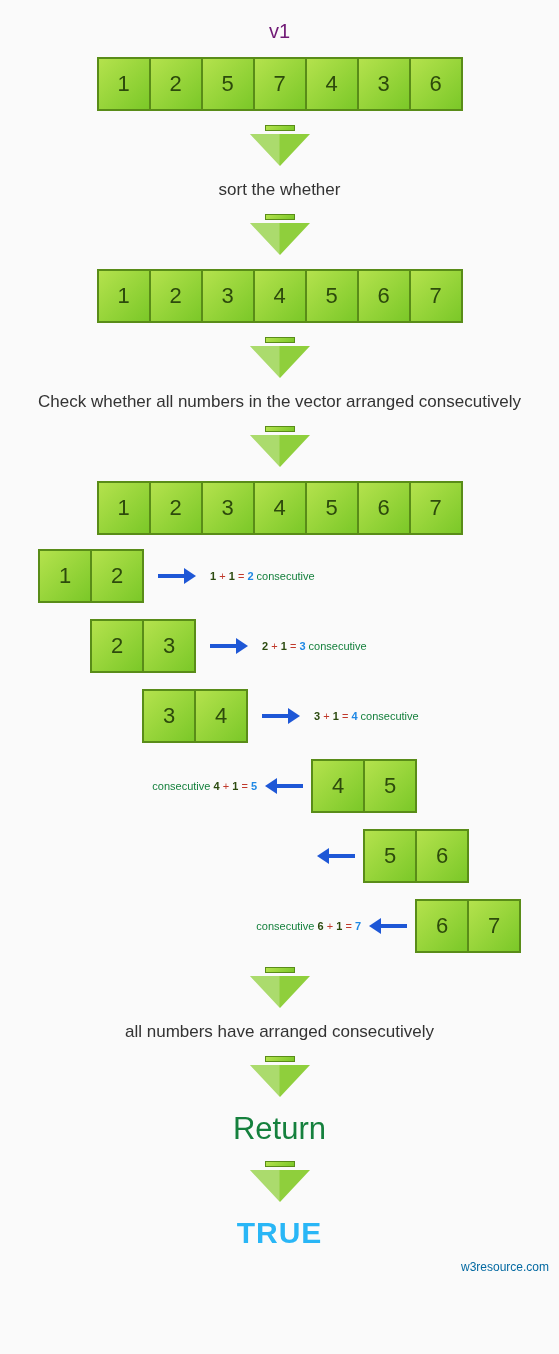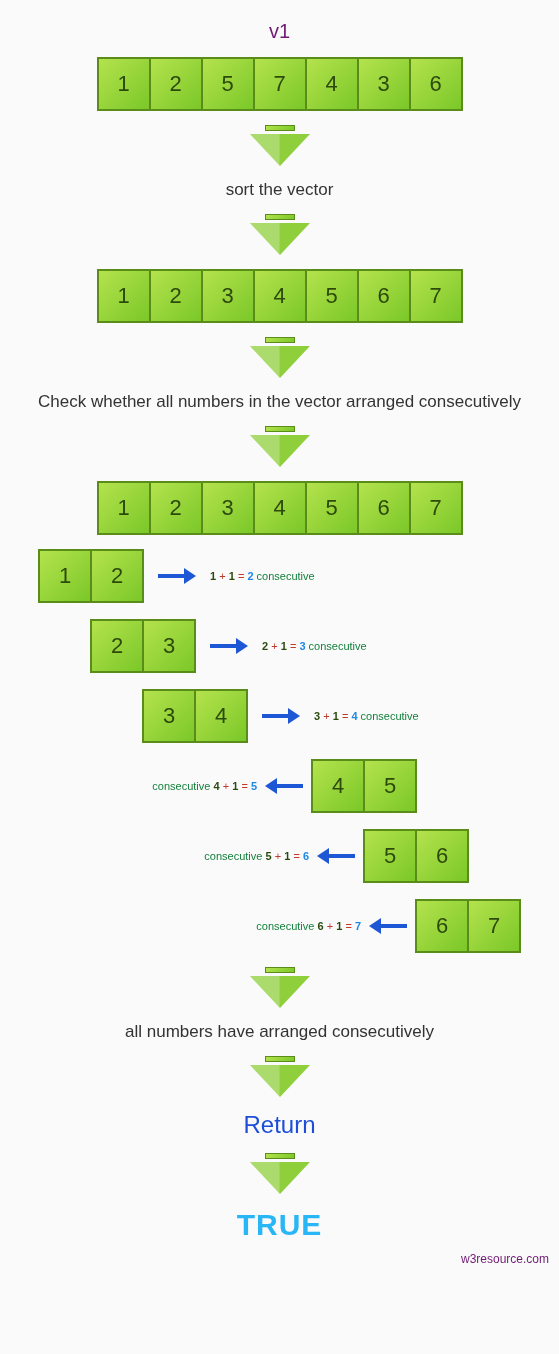--- a/index.html
+++ b/index.html
@@ -49,23 +49,23 @@
   .step-row.right { justify-content: flex-end; gap: 8px; }
   .harrow { display:flex; align-items:center; }
   .harrow .shaft { width: 26px; height: 4px; background: #1e57d6; }
   .harrow .head-r { width:0;height:0;border-top:8px solid transparent;border-bottom:8px solid transparent;border-left:12px solid #1e57d6; }
   .harrow .head-l { width:0;height:0;border-top:8px solid transparent;border-bottom:8px solid transparent;border-right:12px solid #1e57d6; }
   .eqtext { font-size: 11px; white-space: nowrap; }
   .eqtext .op { color:#2b4a0f; font-weight:700; }
   .eqtext .n { color:#c0392b; font-weight:500; }
   .eqtext .r { color:#1e88e5; font-weight:600; }
   .eqtext .w { color:#15803d; font-weight:500; }
-  .ret { font-size: 24px; color: #1d4ed8; }
+  .ret { font-size: 31px; color: #15803d; }
   .true { font-size: 30px; color:#29b6f6; font-weight:700; letter-spacing:1px;}
-  .credit { position:absolute; right:10px; bottom:6px; font-size:12px; color:#701a75;text-align:center; }
+  .credit { position:absolute; right:10px; bottom:6px; font-size:12px; color:#0369a1;text-align:center; }
 </style>
 </head>
 <body>
 
 <div class="col">
 
   <div class="label-top">v1</div>
 
   <div class="cells">
     <div class="cell">1</div>
@@ -75,21 +75,21 @@
     <div class="cell">4</div>
     <div class="cell">3</div>
     <div class="cell">6</div>
   </div>
 
   <div class="arrow-wrap">
       <div class="arrow-bar"></div>
       <div class="arrow-tri"></div>
     </div>
 
-  <div class="caption">sort the vector</div>
+  <div class="caption">sort the whether</div>
 
   <div class="arrow-wrap">
       <div class="arrow-bar"></div>
       <div class="arrow-tri"></div>
     </div>
 
   <div class="cells">
     <div class="cell">1</div>
     <div class="cell">2</div>
     <div class="cell">3</div>
@@ -193,28 +193,20 @@
           <div class="head-l"></div>
           <div class="shaft"></div>
         </div>
       <div class="cells">
         <div class="cell">4</div>
         <div class="cell">5</div>
       </div>
     </div>
 
     <div class="step-row right" style="padding-right:52px">
-      <div class="eqtext">
-        <span class="w">consecutive</span>
-        <span class="op">5</span>
-        <span class="n">+</span>
-        <span class="op">1</span>
-        <span class="n">=</span>
-        <span class="r">6</span>
-      </div>
       <div class="harrow">
           <div class="head-l"></div>
           <div class="shaft"></div>
         </div>
       <div class="cells">
         <div class="cell">5</div>
         <div class="cell">6</div>
       </div>
     </div>
 

